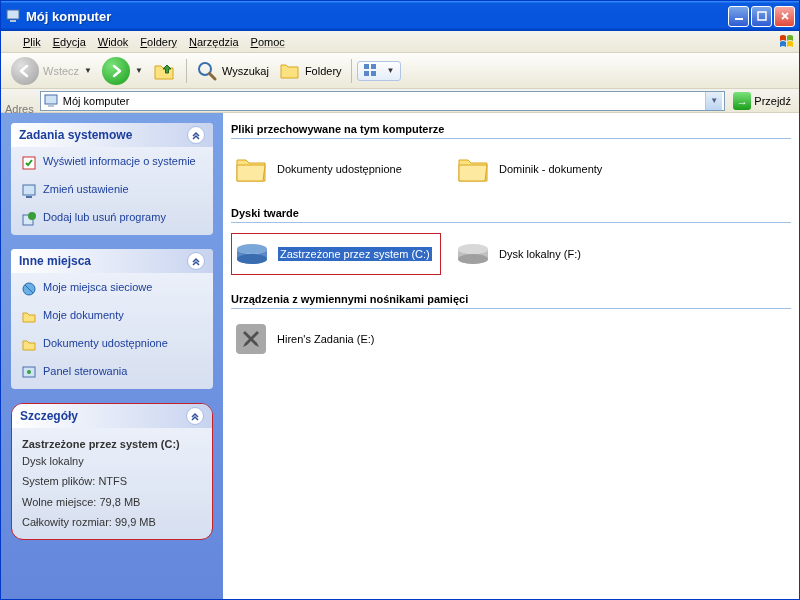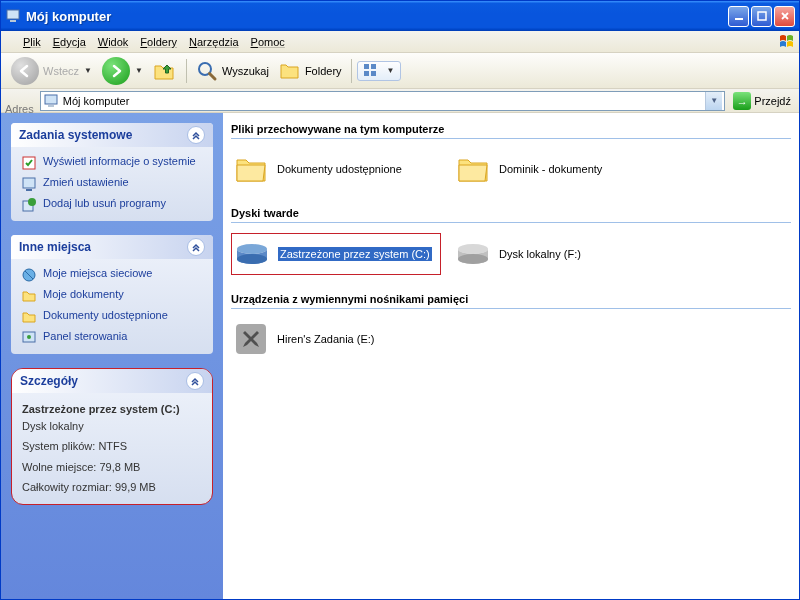--- a/index.html
+++ b/index.html
@@ -34,21 +34,21 @@
 .addr-drop { width: 17px; height: 18px; background: linear-gradient(to bottom, #e4eef9, #bcd5f0); border-left: 1px solid #b6c8de; display: flex; align-items: center; justify-content: center; font-size: 8px; color: #4d6185; }
 .go-btn { display: flex; align-items: center; gap: 3px; padding: 1px 4px; color: #000; }
 .go-arrow { width: 18px; height: 18px; background: linear-gradient(to bottom, #7ae27a, #1a9e1a); border-radius: 3px; color: #fff; display: flex; align-items: center; justify-content: center; font-size: 11px; }
 
 .content { flex: 1; display: flex; overflow: hidden; }
 
 .sidebar { width: 222px; background: linear-gradient(to bottom, #7aa1e6 0%, #6487dc 100%); padding: 10px 10px; display: flex; flex-direction: column; gap: 14px; font-size: 11px; overflow: hidden; }
 .panel { background: linear-gradient(to bottom, #eff3fb, #d6dff0); border-radius: 4px; overflow: hidden; }
 .panel-header { height: 24px; background: linear-gradient(to right, #fff, #c7d3ef); display: flex; align-items: center; justify-content: space-between; padding: 0 8px; color: #1c3e9c; font-weight: bold; font-size: 12px; }
 .panel-collapse { width: 18px; height: 18px; border-radius: 50%; background: #fff; border: 1px solid #a8bde4; display: flex; align-items: center; justify-content: center; font-size: 10px; color: #30509c; }
-.panel-body { padding: 8px 10px; display: flex; flex-direction: column; gap: 5px; }
+.panel-body { padding: 8px 10px; display: flex; flex-direction: column; gap: 12px; }
 .panel-link { display: flex; align-items: flex-start; gap: 6px; color: #1c3e9c; font-size: 11px; cursor: pointer; }
 .side-icon { width: 16px; height: 16px; flex-shrink: 0; display: inline-flex; align-items: center; justify-content: center; font-size: 12px; }
 .details-body { padding: 8px 10px; font-size: 11px; color: #333; line-height: 1.5; }
 .details-body .dt { font-weight: bold; }
 .details-panel-border { border: 1px solid #c6202a; border-radius: 12px; }
 
 .main { flex: 1; background: #fff; padding: 4px 8px; overflow: auto; font-size: 11px; }
 .group-header { font-weight: bold; font-size: 11px; border-bottom: 1px solid #a0c0e8; padding: 6px 0 3px 0; margin-bottom: 10px; color: #000; }
 .item-row { display: flex; flex-wrap: wrap; gap: 8px 12px; margin-bottom: 12px; }
 .item { display: flex; align-items: center; gap: 8px; width: 210px; padding: 2px; }

